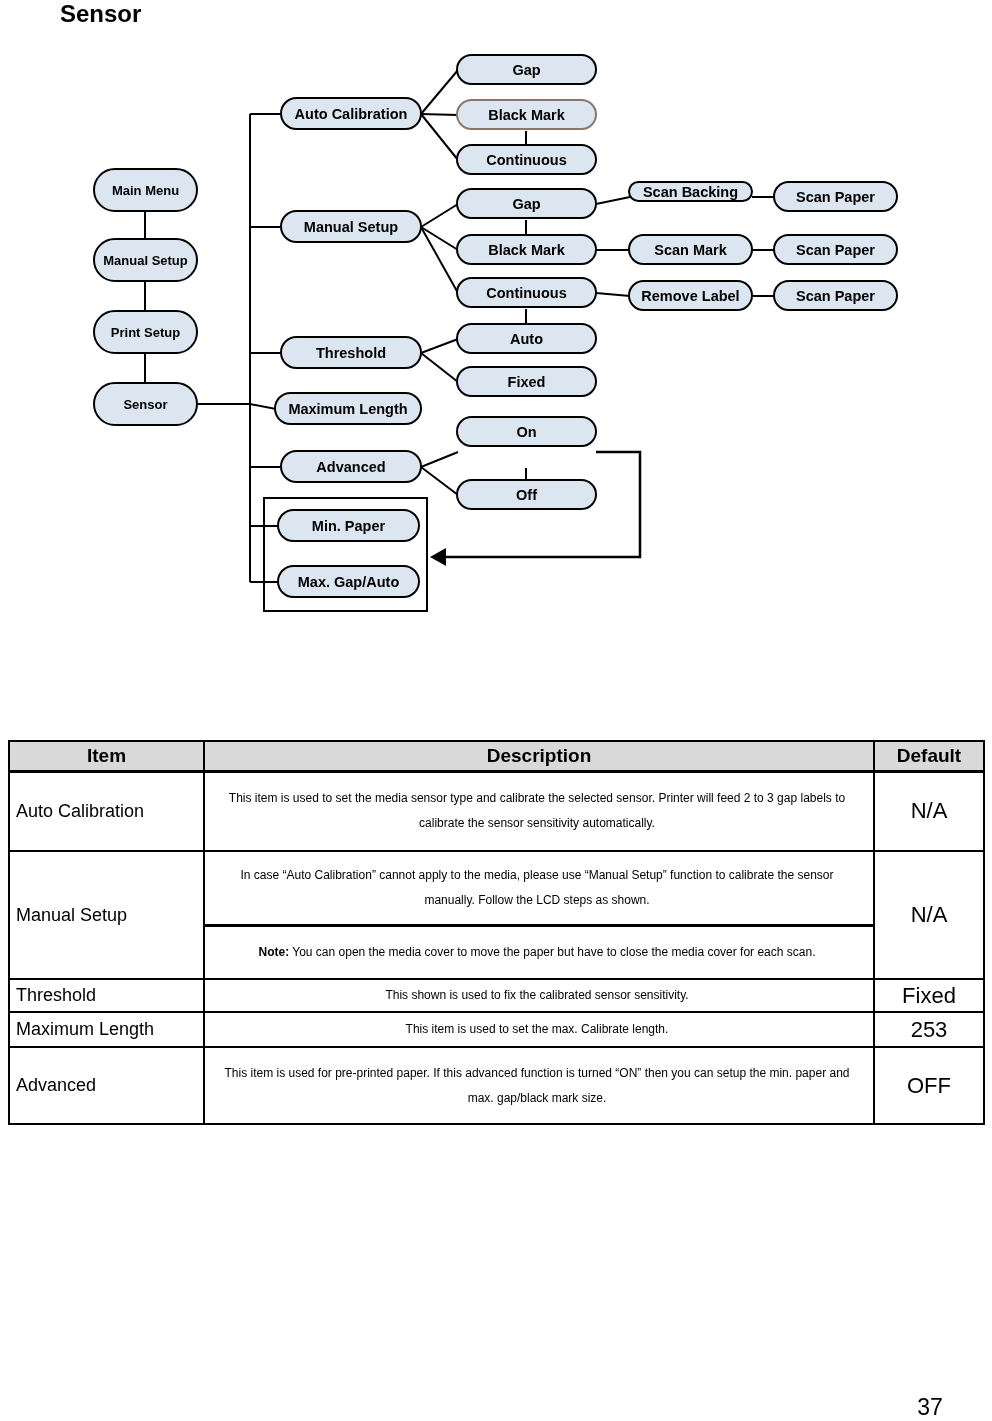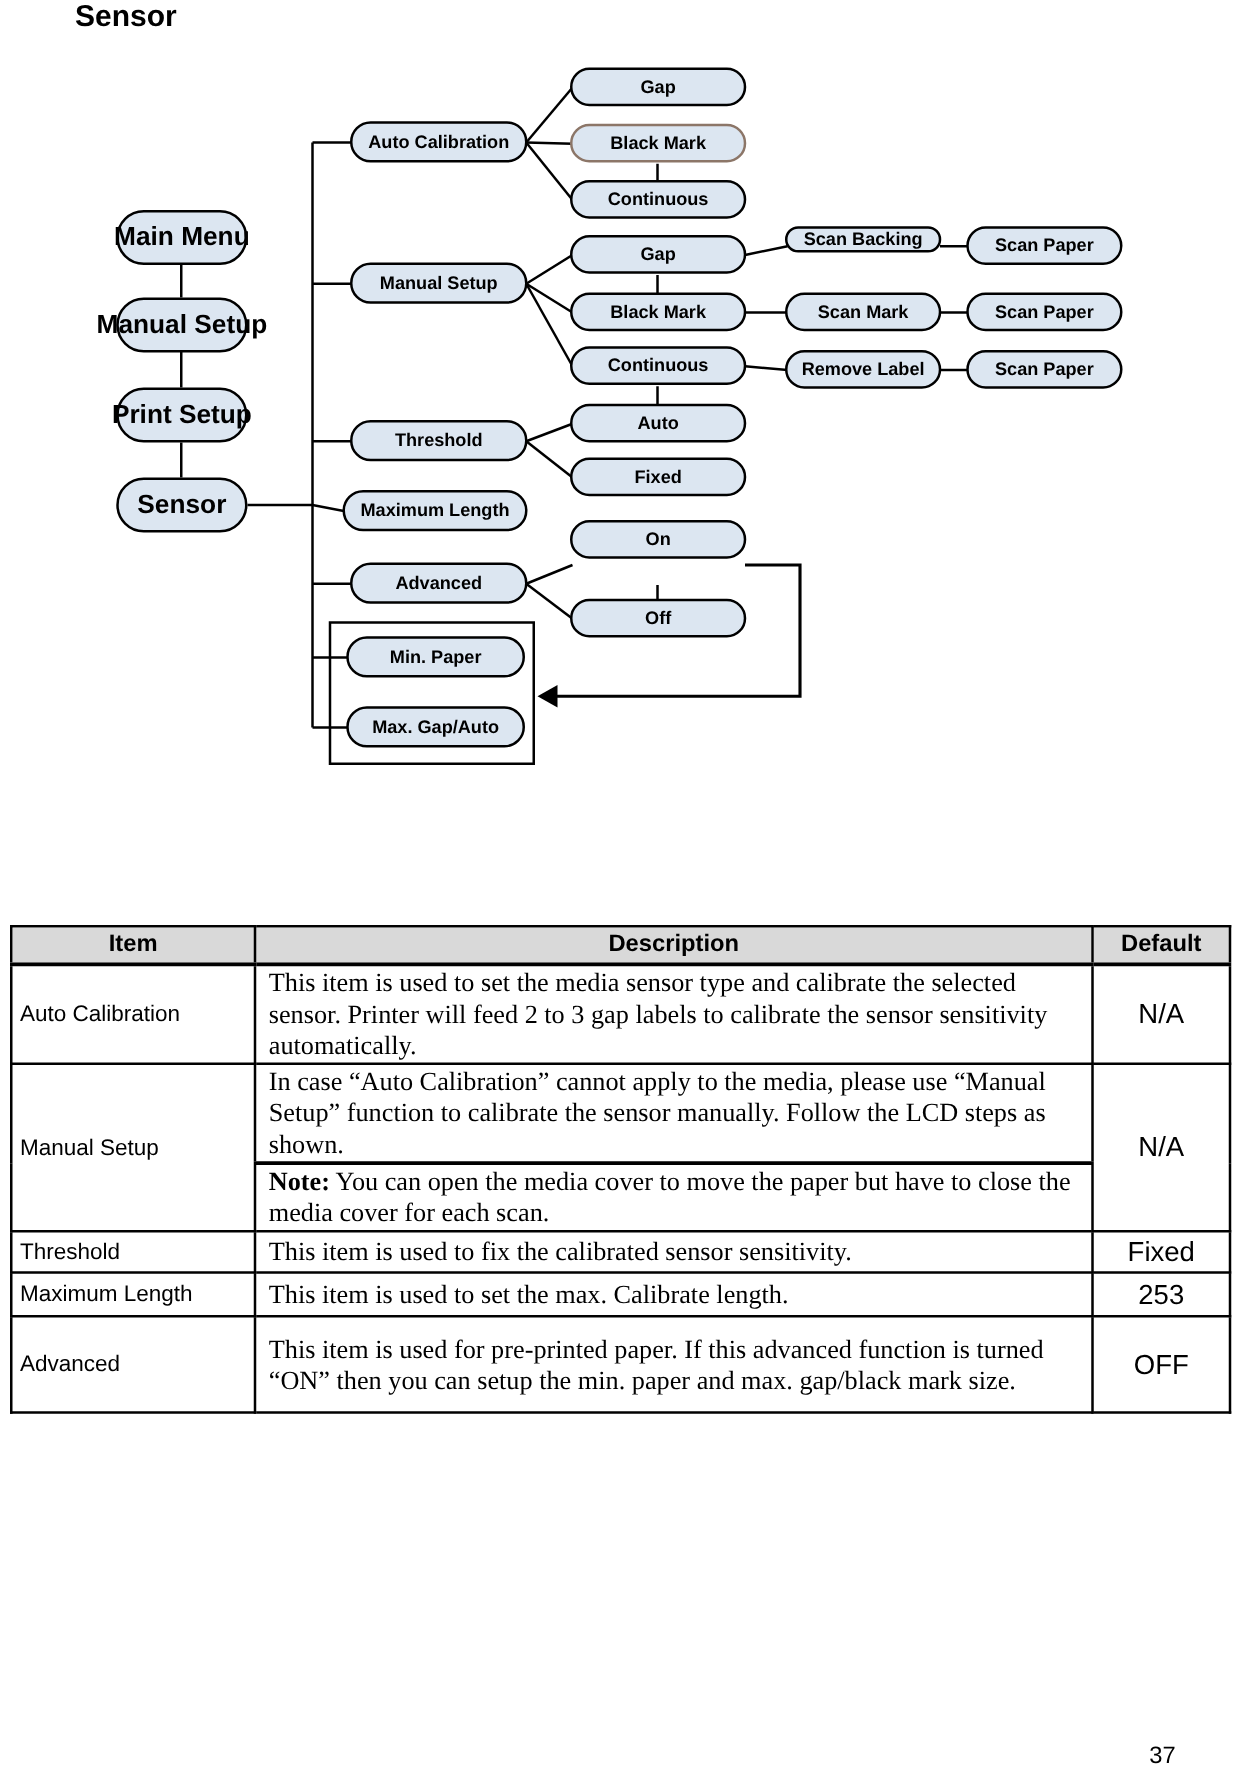--- a/index.html
+++ b/index.html
@@ -10,35 +10,35 @@
   .page-title { position:absolute; left:60px; top:0px; font-size:24px; font-weight:bold; }
 
   .diagram { position:absolute; left:0; top:30px; width:992px; height:650px; }
   .diagram svg { position:absolute; left:0; top:0; }
 
   .node {
     position:absolute; background:#dce6f1; border:2.5px solid #000; border-radius:17px;
     display:flex; align-items:center; justify-content:center;
     font-weight:bold; font-size:14.5px; white-space:nowrap; z-index:2;
   }
-  .node.lg { border-radius:22px; font-size:21px; }
+  .node.lg { border-radius:22px; font-size:13px; }
   .node.hl { border-color:#8c7668; border-width:2px; }
 
   .adv-box { position:absolute; border:2.5px solid #000; background:transparent; z-index:1; }
 
   .doc-table { position:absolute; left:8px; top:740px; width:975px; border-collapse:collapse; table-layout:fixed; }
   .doc-table td, .doc-table th { border:2px solid #000; vertical-align:middle; overflow:hidden; }
   .doc-table th { background:#d9d9d9; font-size:19px; font-weight:bold; text-align:center; border-bottom:3px solid #000; }
   .cell-item { font-size:18px; padding-left:6px; text-align:left; }
-  .cell-desc { font-size:21px; line-height:25px; padding:1px 14px 1px 10px; text-align:left;font-family:Liberation Serif, serif; }
+  .cell-desc { font-size:12px; line-height:25px; padding:1px 14px 1px 10px; text-align:center; }
   .cell-def  { font-size:22px; text-align:center;margin-top:42px; }
   .split-top { border-bottom:3px solid #000 !important; }
   .bold { font-weight:bold; }
 
-  .page-number { position:absolute; left:900px; top:1394px; width:60px; text-align:center; font-size:19px; }
+  .page-number { position:absolute; left:900px; top:1394px; width:60px; text-align:center; font-size:23px; }
 </style>
 </head>
 <body>
 
 <div class="page">
 
   <div class="page-title">Sensor</div>
 
   <div class="diagram">
     <svg width="992" height="650" viewBox="0 30 992 650">
@@ -150,21 +150,21 @@
     <tr style="height:74px">
       <td class="cell-item" rowspan="2">Manual Setup</td>
       <td class="cell-desc split-top">In case “Auto Calibration” cannot apply to the media, please use “Manual Setup” function to calibrate the sensor manually. Follow the LCD steps as shown.</td>
       <td class="cell-def" rowspan="2">N/A</td>
     </tr>
     <tr style="height:54px">
       <td class="cell-desc"><span class="bold">Note:</span><span> You can open the media cover to move the paper but have to close the media cover for each scan.</span></td>
     </tr>
     <tr style="height:33px">
       <td class="cell-item">Threshold</td>
-      <td class="cell-desc">This item is used to fix the calibrated sensor sensitivity.</td>
+      <td class="cell-desc">This shown is used to fix the calibrated sensor sensitivity.</td>
       <td class="cell-def">Fixed</td>
     </tr>
     <tr style="height:35px">
       <td class="cell-item">Maximum Length</td>
       <td class="cell-desc">This item is used to set the max. Calibrate length.</td>
       <td class="cell-def">253</td>
     </tr>
     <tr style="height:77px">
       <td class="cell-item">Advanced</td>
       <td class="cell-desc">This item is used for pre-printed paper. If this advanced function is turned “ON” then you can setup the min. paper and max. gap/black mark size.</td>

